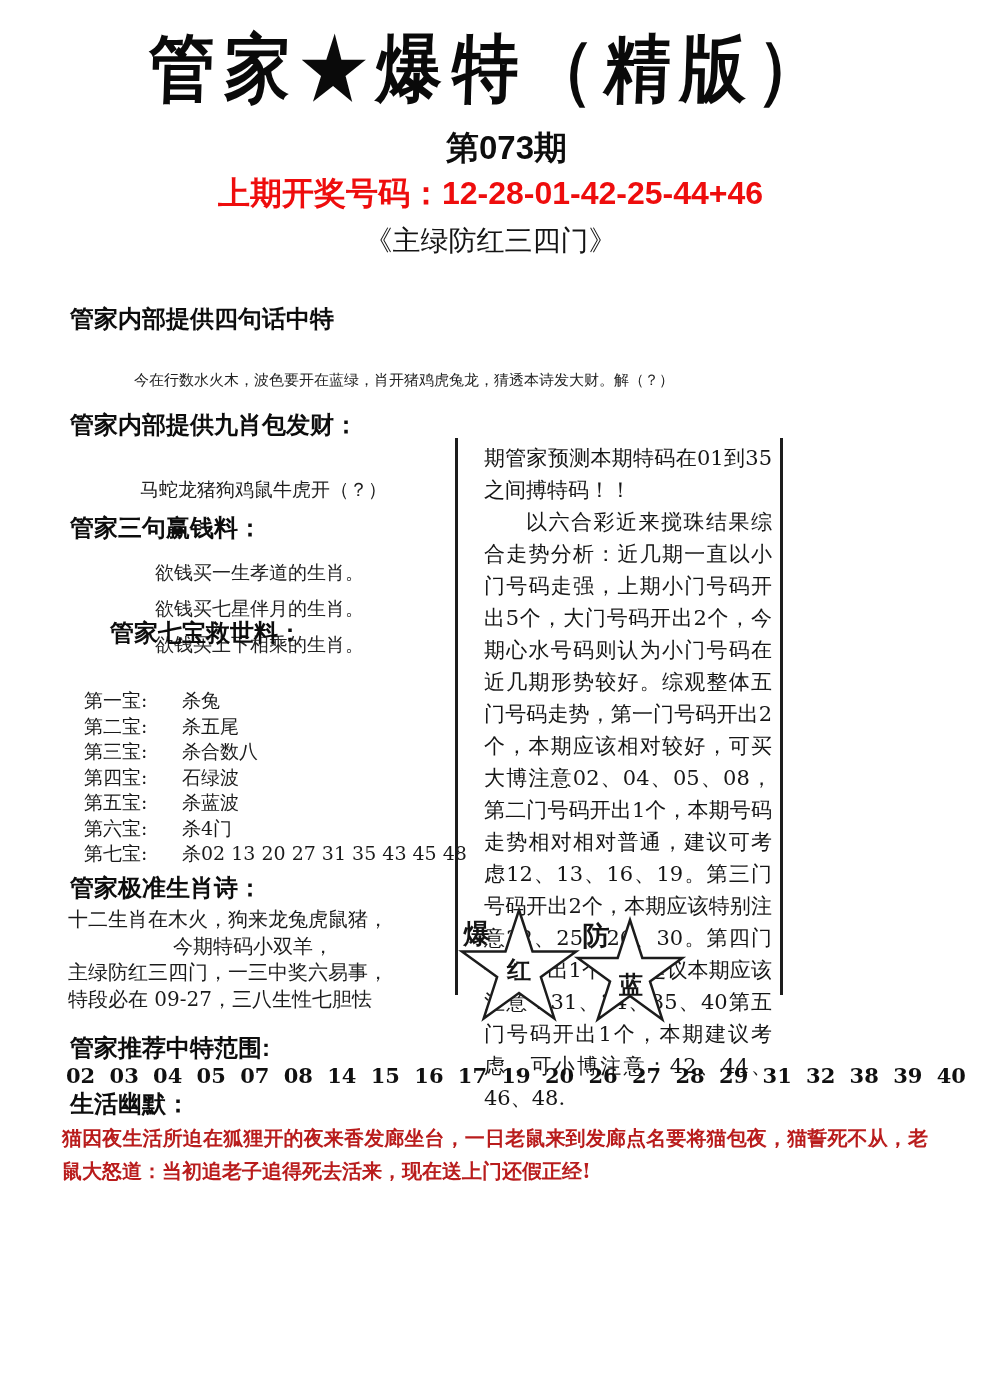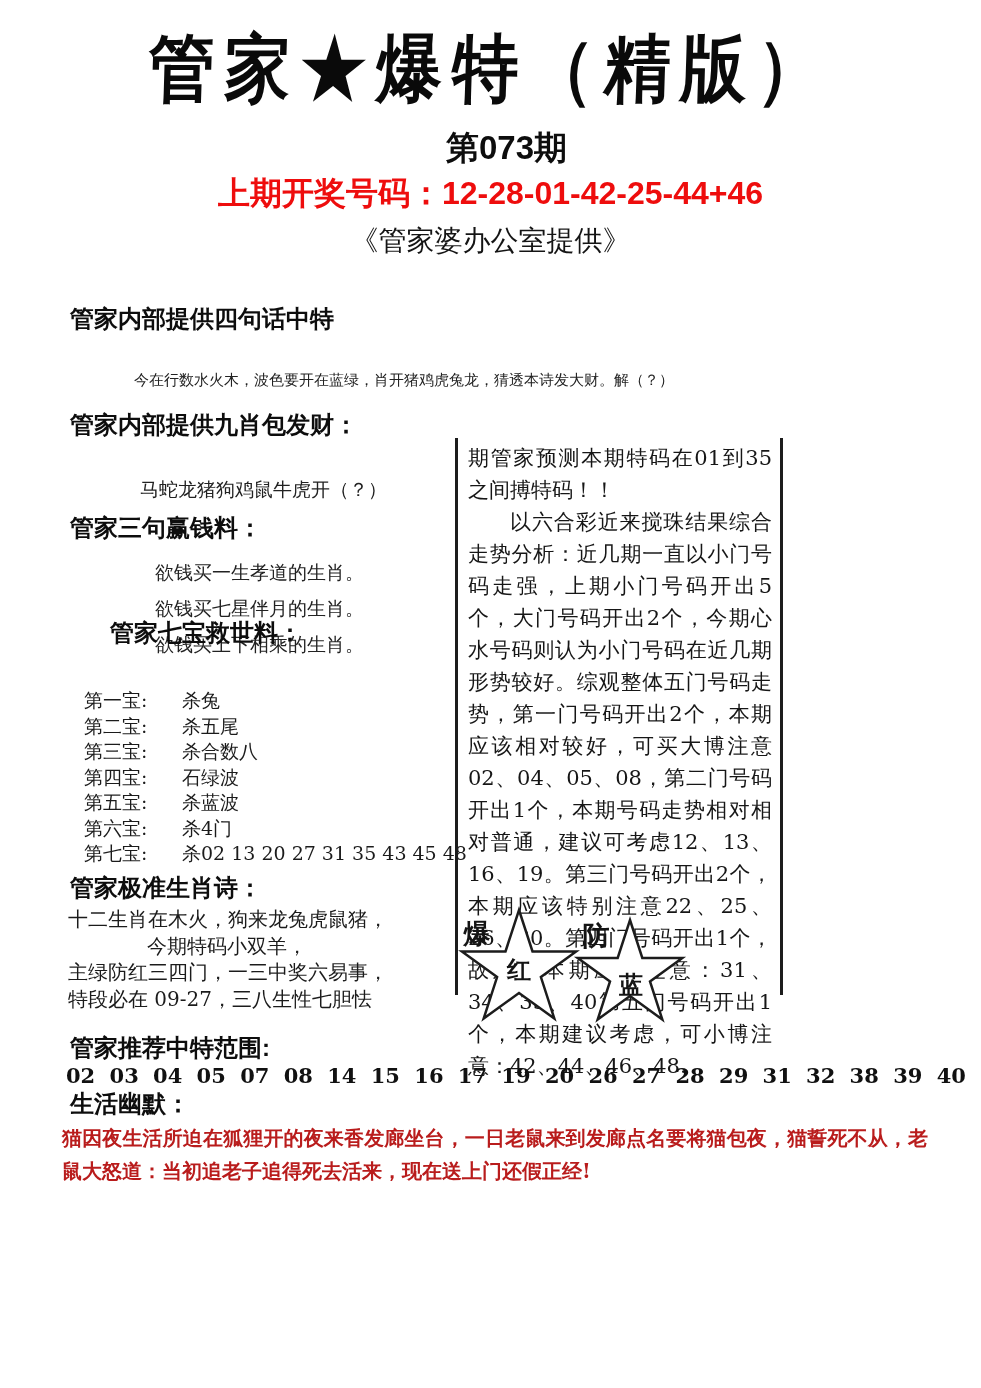--- a/index.html
+++ b/index.html
@@ -55,27 +55,27 @@
   .nine-body{ top:477px; left:140px; font-size:19px; }
   .h-three  { top:512px; left:70px; }
   .three-lines { top:554px; left:155px; font-size:19px; line-height:36px; color:#222; }
   .h-seven  { top:617px; left:70px;margin-left:40px; }
   .seven-list { top:688px; left:84px; font-size:19px; line-height:25.5px; color:#1b1b1b; }
   .seven-list .row { display:flex; white-space:nowrap;gap:12px; }
   .seven-list .lab { width:72px; }
   .seven-list .val { margin-left:14px; }
   .h-poem   { top:872px; left:70px; }
   .poem     { top:906px; left:68px; font-size:20px; line-height:26.5px; color:#1b1b1b; }
-  .poem .l2 { margin-left:79px; }
+  .poem .l2 { margin-left:105px; }
 
   .pred-box {
     top:438px; left:455px; width:328px; height:557px;
     border-left:3px solid #1c1c1c;
     border-right:3px solid #1c1c1c;
-    padding:4px 8px 0 10px;
+    padding:4px 8px 0 26px;
     font-size:21px; line-height:32px; color:#161616;
     text-align:justify;
   }
   .pred-box p.indent { text-indent:2em; }
 
   .stars-svg { top:898px; left:452px; }
   .stars-svg text {
     font-family:"DejaVu Serif","Liberation Serif",serif;
     font-weight:bold; fill:#141414;
   }
@@ -97,21 +97,21 @@
 <body>
 
 <div class="page">
 
   <div class="abs center masthead">管家★爆特（精版）</div>
 
   <div class="abs center issue">第073期</div>
 
   <div class="abs center lastdraw" id="lastdraw" style="color: rgb(238, 13, 13);">上期开奖号码：12-28-01-42-25-44+46</div>
 
-  <div class="abs center provider">《管家婆办公室提供》</div>
+  <div class="abs center provider">《主绿防红三四门》</div>
 
   <div class="abs sec-h h-four">管家内部提供四句话中特</div>
   <div class="abs body-text four-body">今在行数水火木，波色要开在蓝绿，肖开猪鸡虎兔龙，猜透本诗发大财。解（？）</div>
 
   <div class="abs sec-h h-nine">管家内部提供九肖包发财：</div>
   <div class="abs body-text nine-body">马蛇龙猪狗鸡鼠牛虎开（？）</div>
 
   <div class="abs sec-h h-three">管家三句赢钱料：</div>
   <div class="abs three-lines">
     <div>欲钱买一生孝道的生肖。</div>

